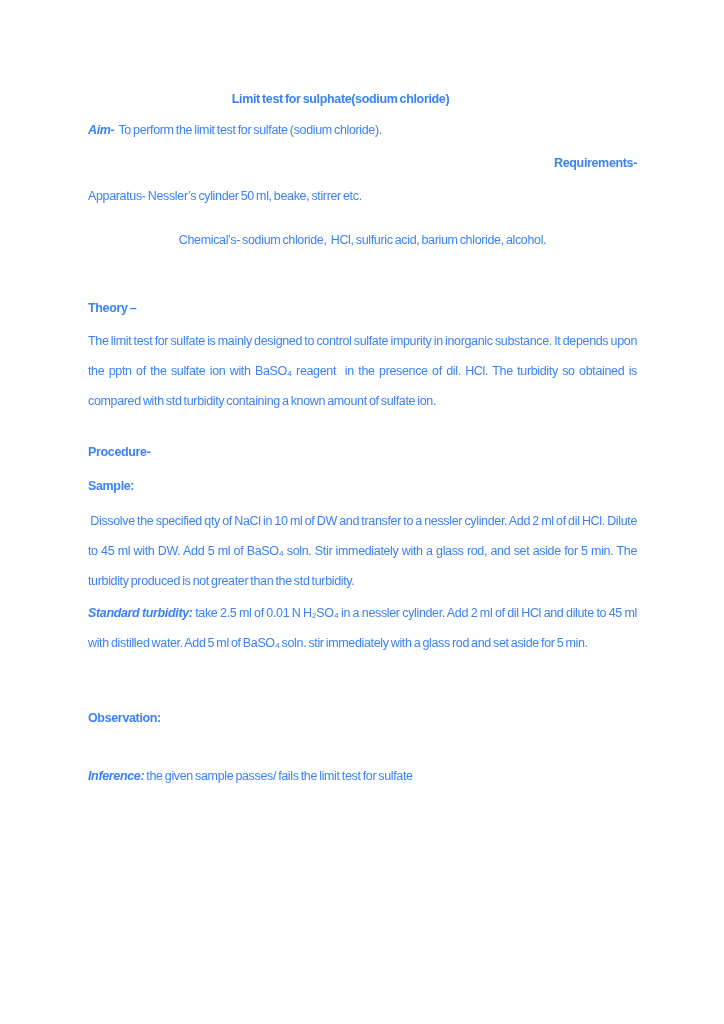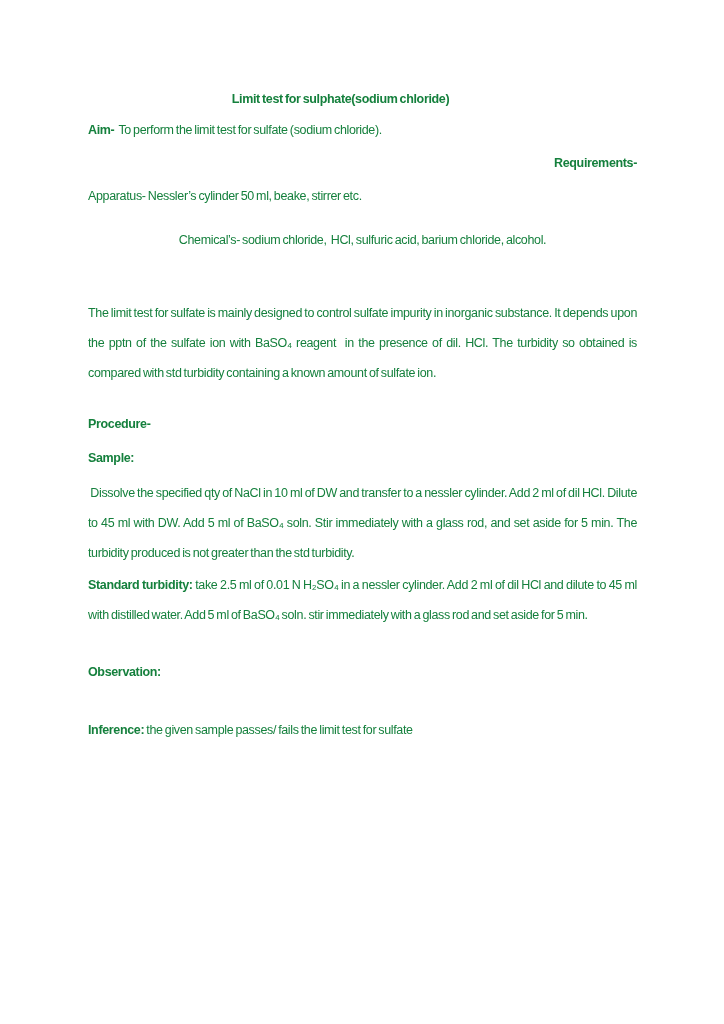--- a/index.html
+++ b/index.html
@@ -7,36 +7,36 @@
     padding: 0;
     background: #ffffff;
   }
   .page {
     position: relative;
     width: 724px;
     height: 1024px;
     background: #ffffff;
     overflow: hidden;
     font-family: "Liberation Sans", "DejaVu Sans", sans-serif;
-    color: #15803d;
+    color: #3b82f6;
     box-sizing: border-box;
   }
   .content {
     box-sizing: border-box;
     width: 100%;
     padding: 90px 87px 0 88px;
   }
   p {
     margin: 0;
     font-size: 12.5px;
     letter-spacing: -0.35px;
     word-spacing: -1px;
     white-space: pre-wrap;
   }
-  b { font-weight: 700; }
+  b { font-weight: 700; font-style: italic; }
 
   .doc-title {
     font-weight: 700;
     text-align: center;
     line-height: 18px;
     margin: 0 44px 12px 0;
   }
   .line { line-height: 20px; }
   .heading { line-height: 20px; font-weight: 700; }
   .para {
@@ -46,39 +46,40 @@
 
   .mb-aim      { margin-bottom: 13px; }
   .mb-req      { margin-bottom: 13px; text-align: right; }
   .mb-app      { margin-bottom: 24px; }
   .mb-chem     { margin-bottom: 48px; text-align: center; }
   .mb-theoryh  { margin-bottom: 8px; }
   .mb-theoryp  { margin-bottom: 26px; }
   .mb-proc     { margin-bottom: 14px; }
   .mb-sampleh  { margin-bottom: 10px; }
   .mb-samplep  { margin-bottom: 2px; }
-  .mb-stdp     { margin-bottom: 32px; }
+  .mb-stdp     { margin-bottom: 50px; }
   .mb-obs      { margin-bottom: 38px; }
 </style>
 </head>
 <body>
 
 <div class="page">
   <div class="content">
 
     <p class="doc-title">Limit test for sulphate(sodium chloride)</p>
 
     <p class="line mb-aim"><b>Aim-</b><span>  To perform the limit test for sulfate (sodium chloride).</span></p>
 
     <p class="heading mb-req">Requirements-</p>
 
     <p class="line mb-app">Apparatus- Nessler’s cylinder 50 ml, beake, stirrer etc.</p>
 
     <p class="line mb-chem">Chemical’s- sodium chloride,  HCl, sulfuric acid, barium chloride, alcohol.</p>
 
+    <p class="heading mb-theoryh">Theory –</p>
 
     <p class="para mb-theoryp">The limit test for sulfate is mainly designed to control sulfate impurity in inorganic substance. It depends upon the pptn of the sulfate ion with BaSO₄ reagent  in the presence of dil. HCl. The turbidity so obtained is compared with std turbidity containing a known amount of sulfate ion.</p>
 
     <p class="heading mb-proc">Procedure-</p>
 
     <p class="heading mb-sampleh">Sample:</p>
 
     <p class="para mb-samplep"> Dissolve the specified qty of NaCl in 10 ml of DW and transfer to a nessler cylinder. Add 2 ml of dil HCl. Dilute  to 45 ml with DW. Add 5 ml of BaSO₄ soln. Stir immediately with a glass rod, and set aside for 5 min. The turbidity produced is not greater than the std turbidity.</p>
 
     <p class="para mb-stdp"><b>Standard turbidity:</b><span> take 2.5 ml of 0.01 N H₂SO₄ in a nessler cylinder. Add 2 ml of dil HCl and dilute to 45 ml with distilled water. Add 5 ml of BaSO₄ soln. stir immediately with a glass rod and set aside for 5 min.</span></p>

